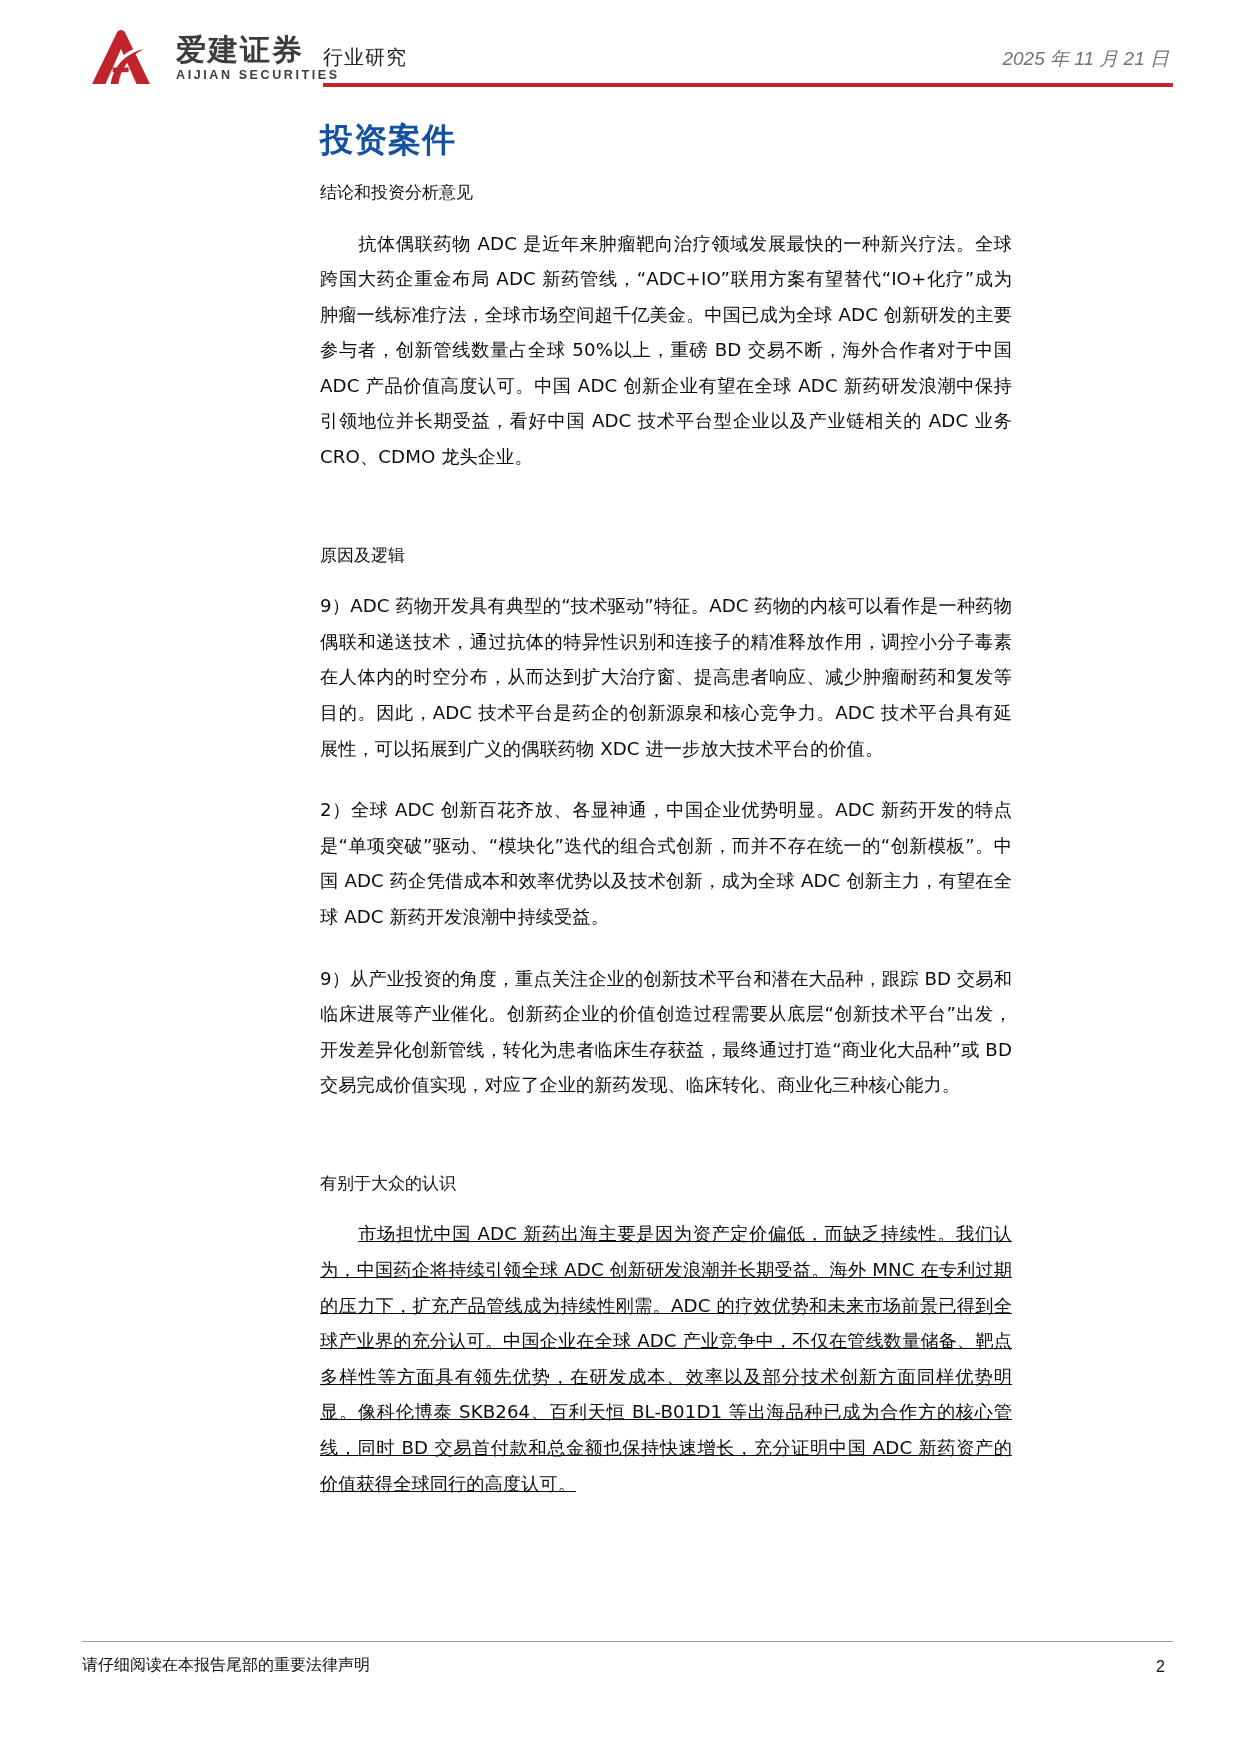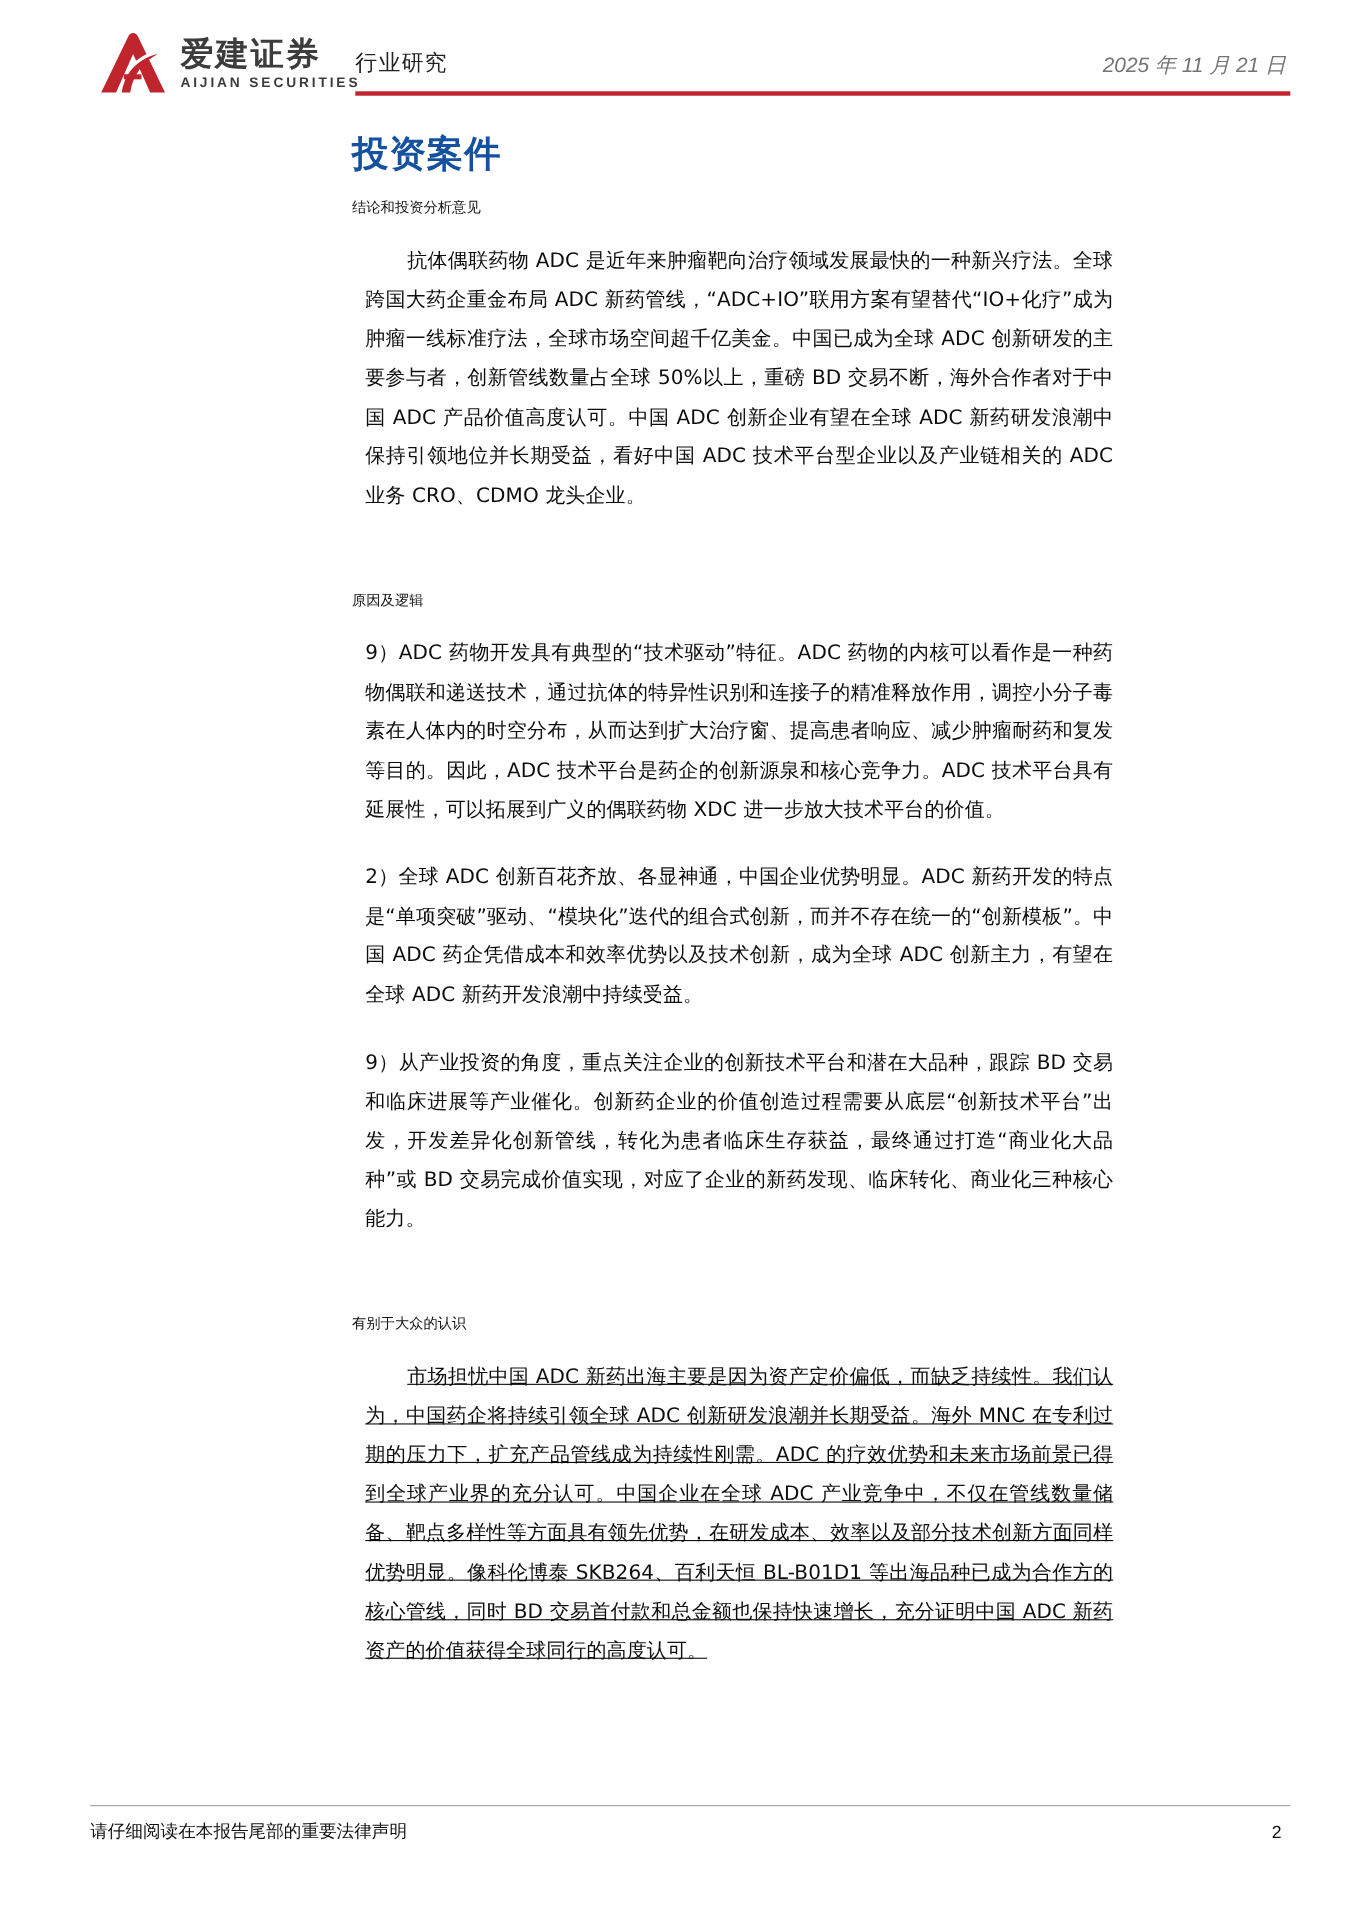--- a/index.html
+++ b/index.html
@@ -35,21 +35,21 @@
     top: 28px;
     display: flex;
     align-items: center;
   }
   .logo-mark {
     width: 66px;
     height: 60px;
     flex: 0 0 auto;
   }
   .logo-text {
-    margin-left: 10px;
+    margin-left: 22px;
     display: flex;
     flex-direction: column;
     justify-content: center;
   }
   .logo-cn {
     font-family: "DejaVu Sans", "Liberation Sans", sans-serif;
     font-size: 30px;
     font-weight: bold;
     letter-spacing: 2px;
     color: #3c3c3c;
@@ -107,31 +107,31 @@
 
   
   .content {
     position: absolute;
     left: 320px;
     top: 180px;
     width: 692px;
   }
   .sub-head {
     font-family: "DejaVu Sans", "Liberation Sans", sans-serif;
-    font-size: 13px;
+    font-size: 17px;
     color: #111111;
     line-height: 1.5;
     margin: 0 0 20px 0;
   }
   .para {
     font-family: "DejaVu Sans", "Liberation Sans", sans-serif;
     font-size: 18.2px;
     line-height: 35.6px;
     color: #0d0d0d;
-    margin: 0 0 26px 12px;
+    margin: 0 0 26px 0;
     text-align: justify;
     text-justify: inter-ideograph;
     letter-spacing: 0.1px;
   }
   .para.indent {
     text-indent: 2.1em;
   }
   .para.last {
     margin-bottom: 0;
     text-decoration: underline;

